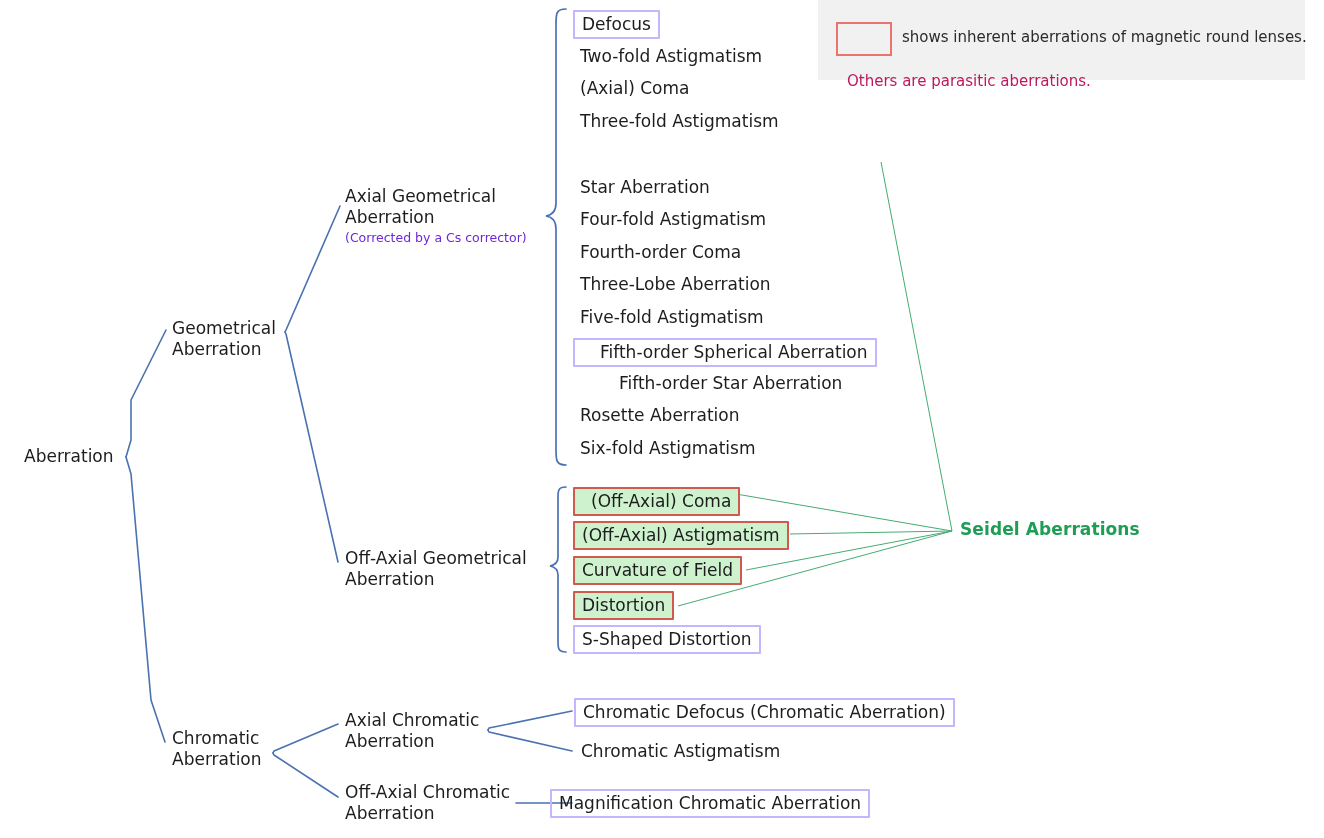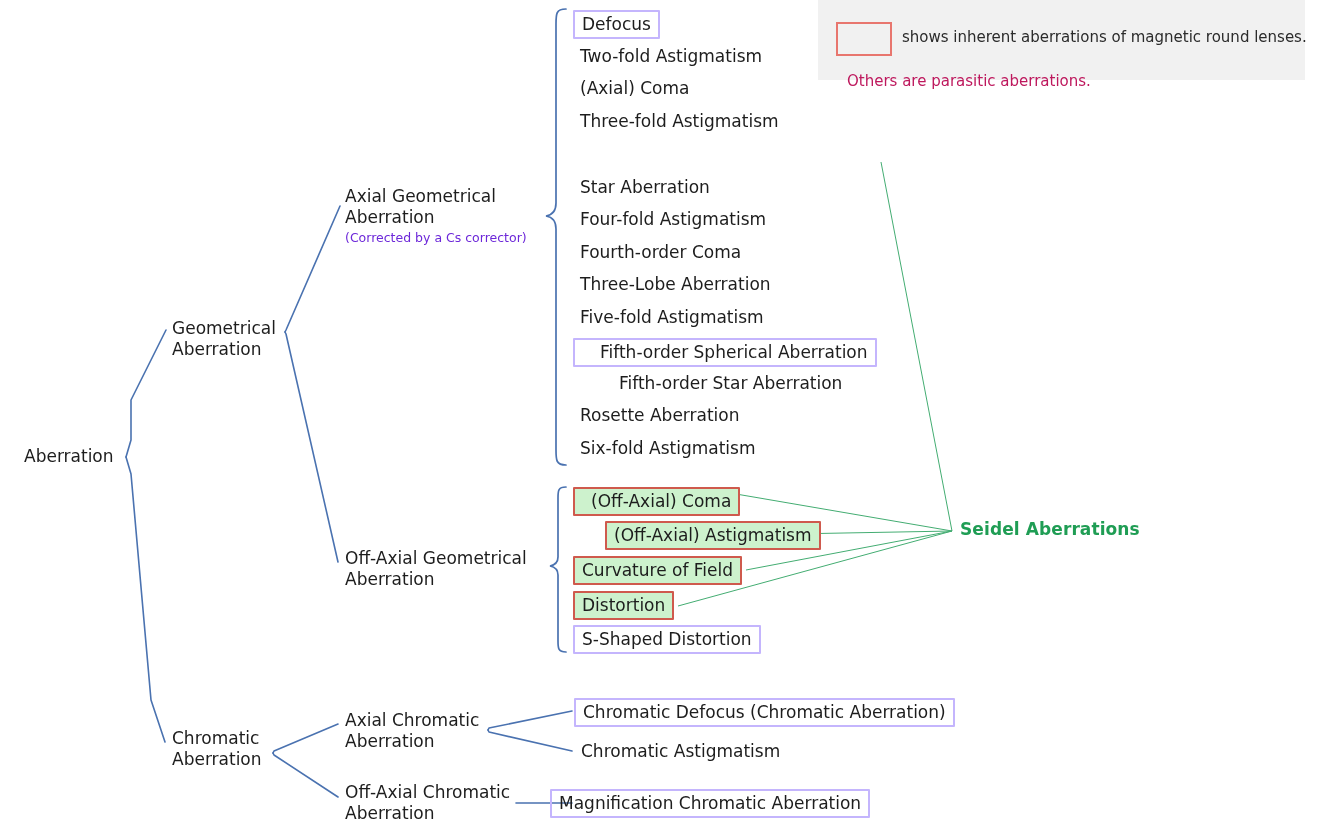--- a/index.html
+++ b/index.html
@@ -179,21 +179,21 @@
   <div class="node leaf" style="left:580px;top:405px;">
     <span>Rosette Aberration</span>
   </div>
   <div class="node leaf" style="left:580px;top:438px;">
     <span>Six-fold Astigmatism</span>
   </div>
 
   <div class="node leaf box green" style="left:573px;top:487px;padding-left:16px;">
     <span>(Off-Axial) Coma</span>
   </div>
-  <div class="node leaf box green" style="left:573px;top:521px;margin-left:32px;">
+  <div class="node leaf box green" style="left:573px;top:521px;">
     <span>(Off-Axial) Astigmatism</span>
   </div>
   <div class="node leaf box green" style="left:573px;top:556px;">
     <span>Curvature of Field</span>
   </div>
   <div class="node leaf box green" style="left:573px;top:591px;">
     <span>Distortion</span>
   </div>
   <div class="node leaf box" style="left:573px;top:625px;">
     <span>S-Shaped Distortion</span>

